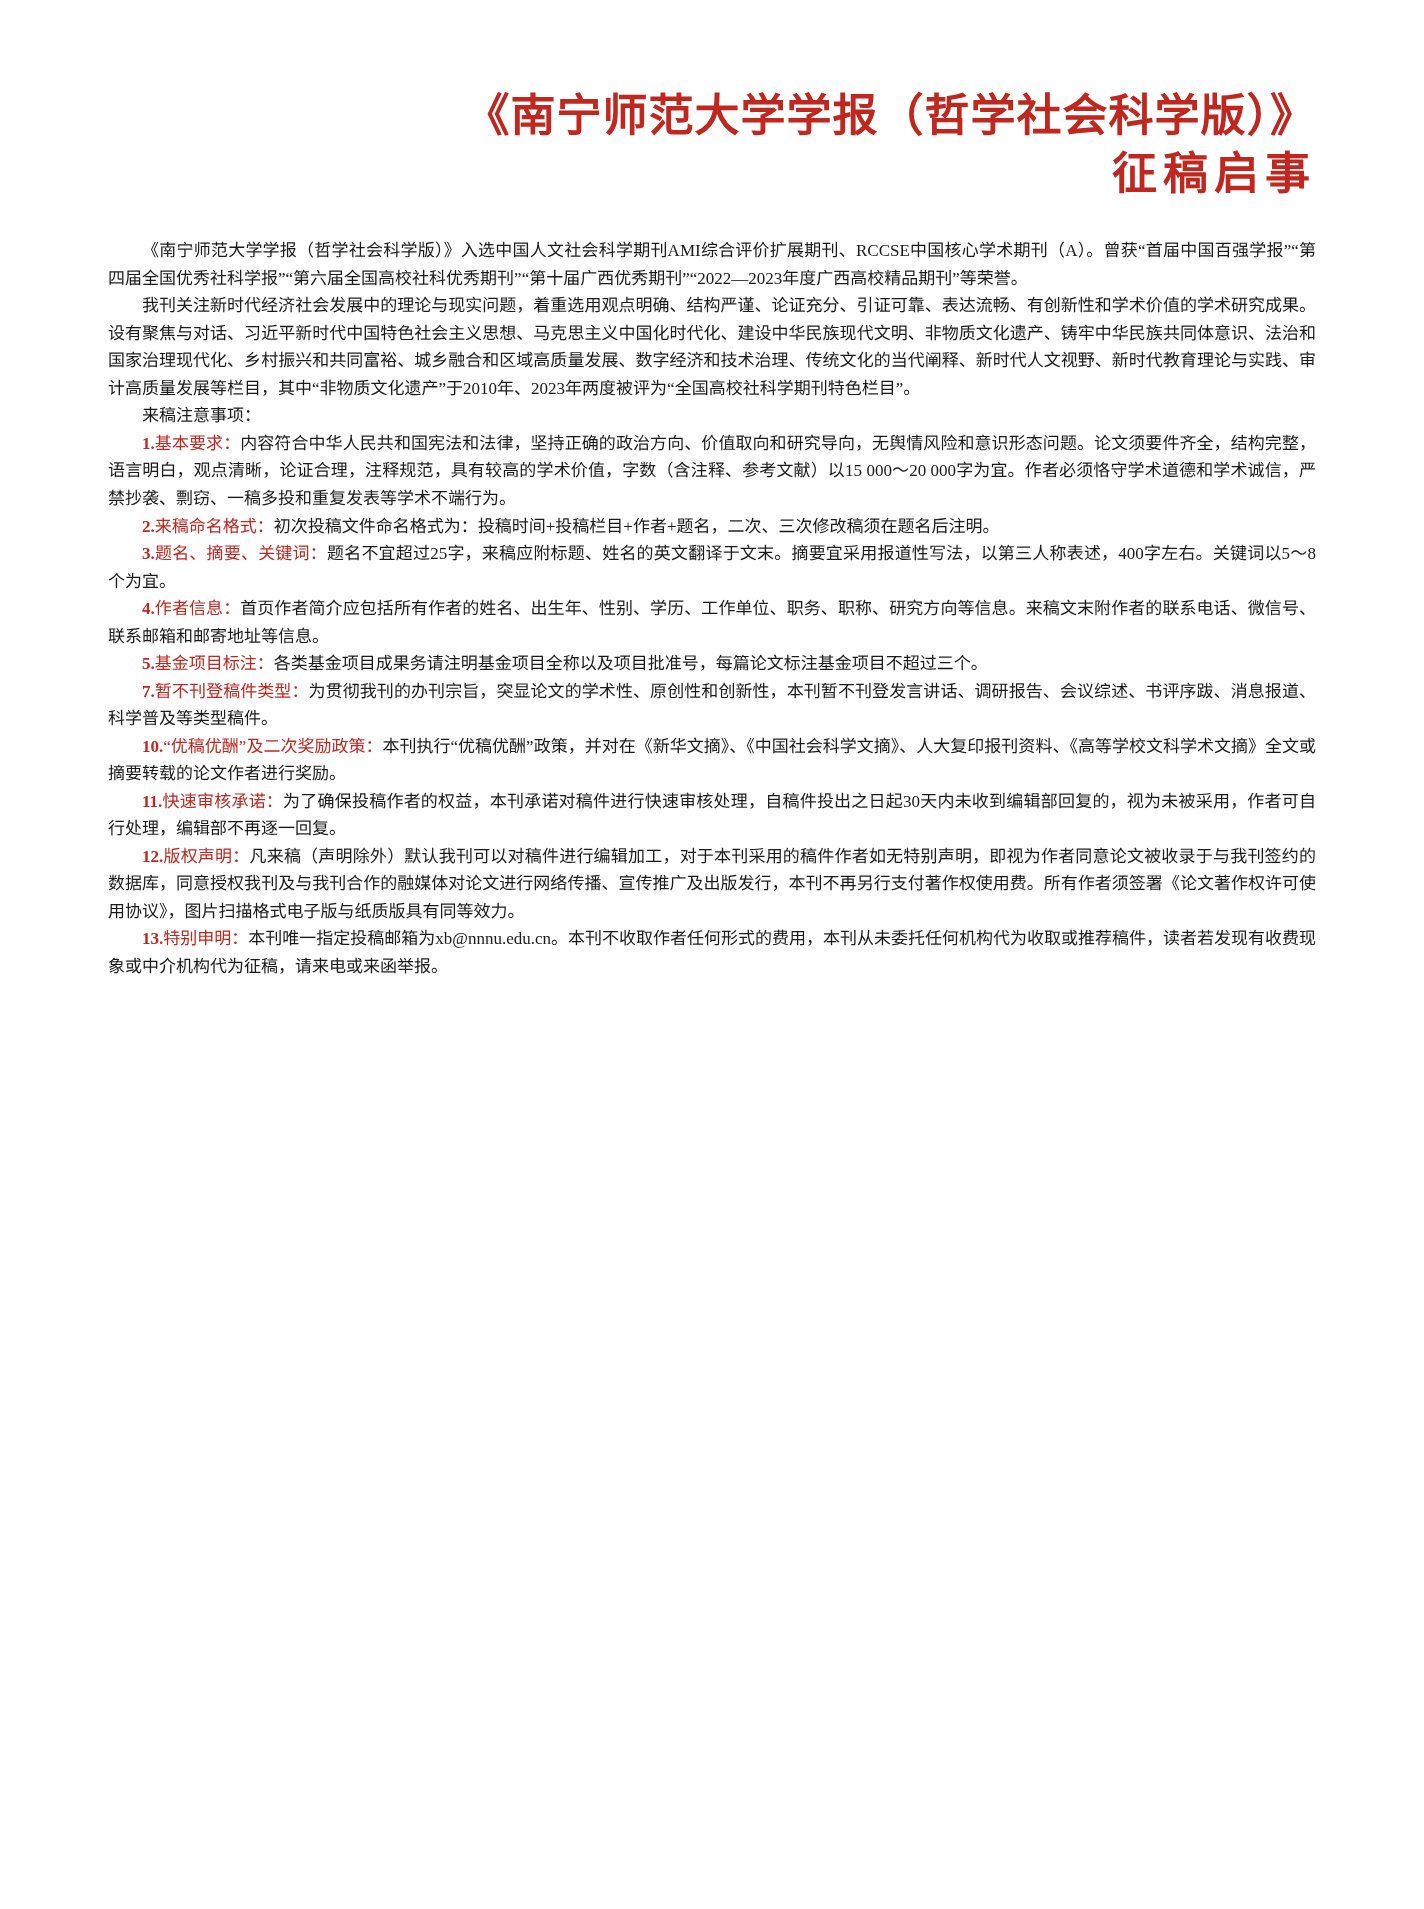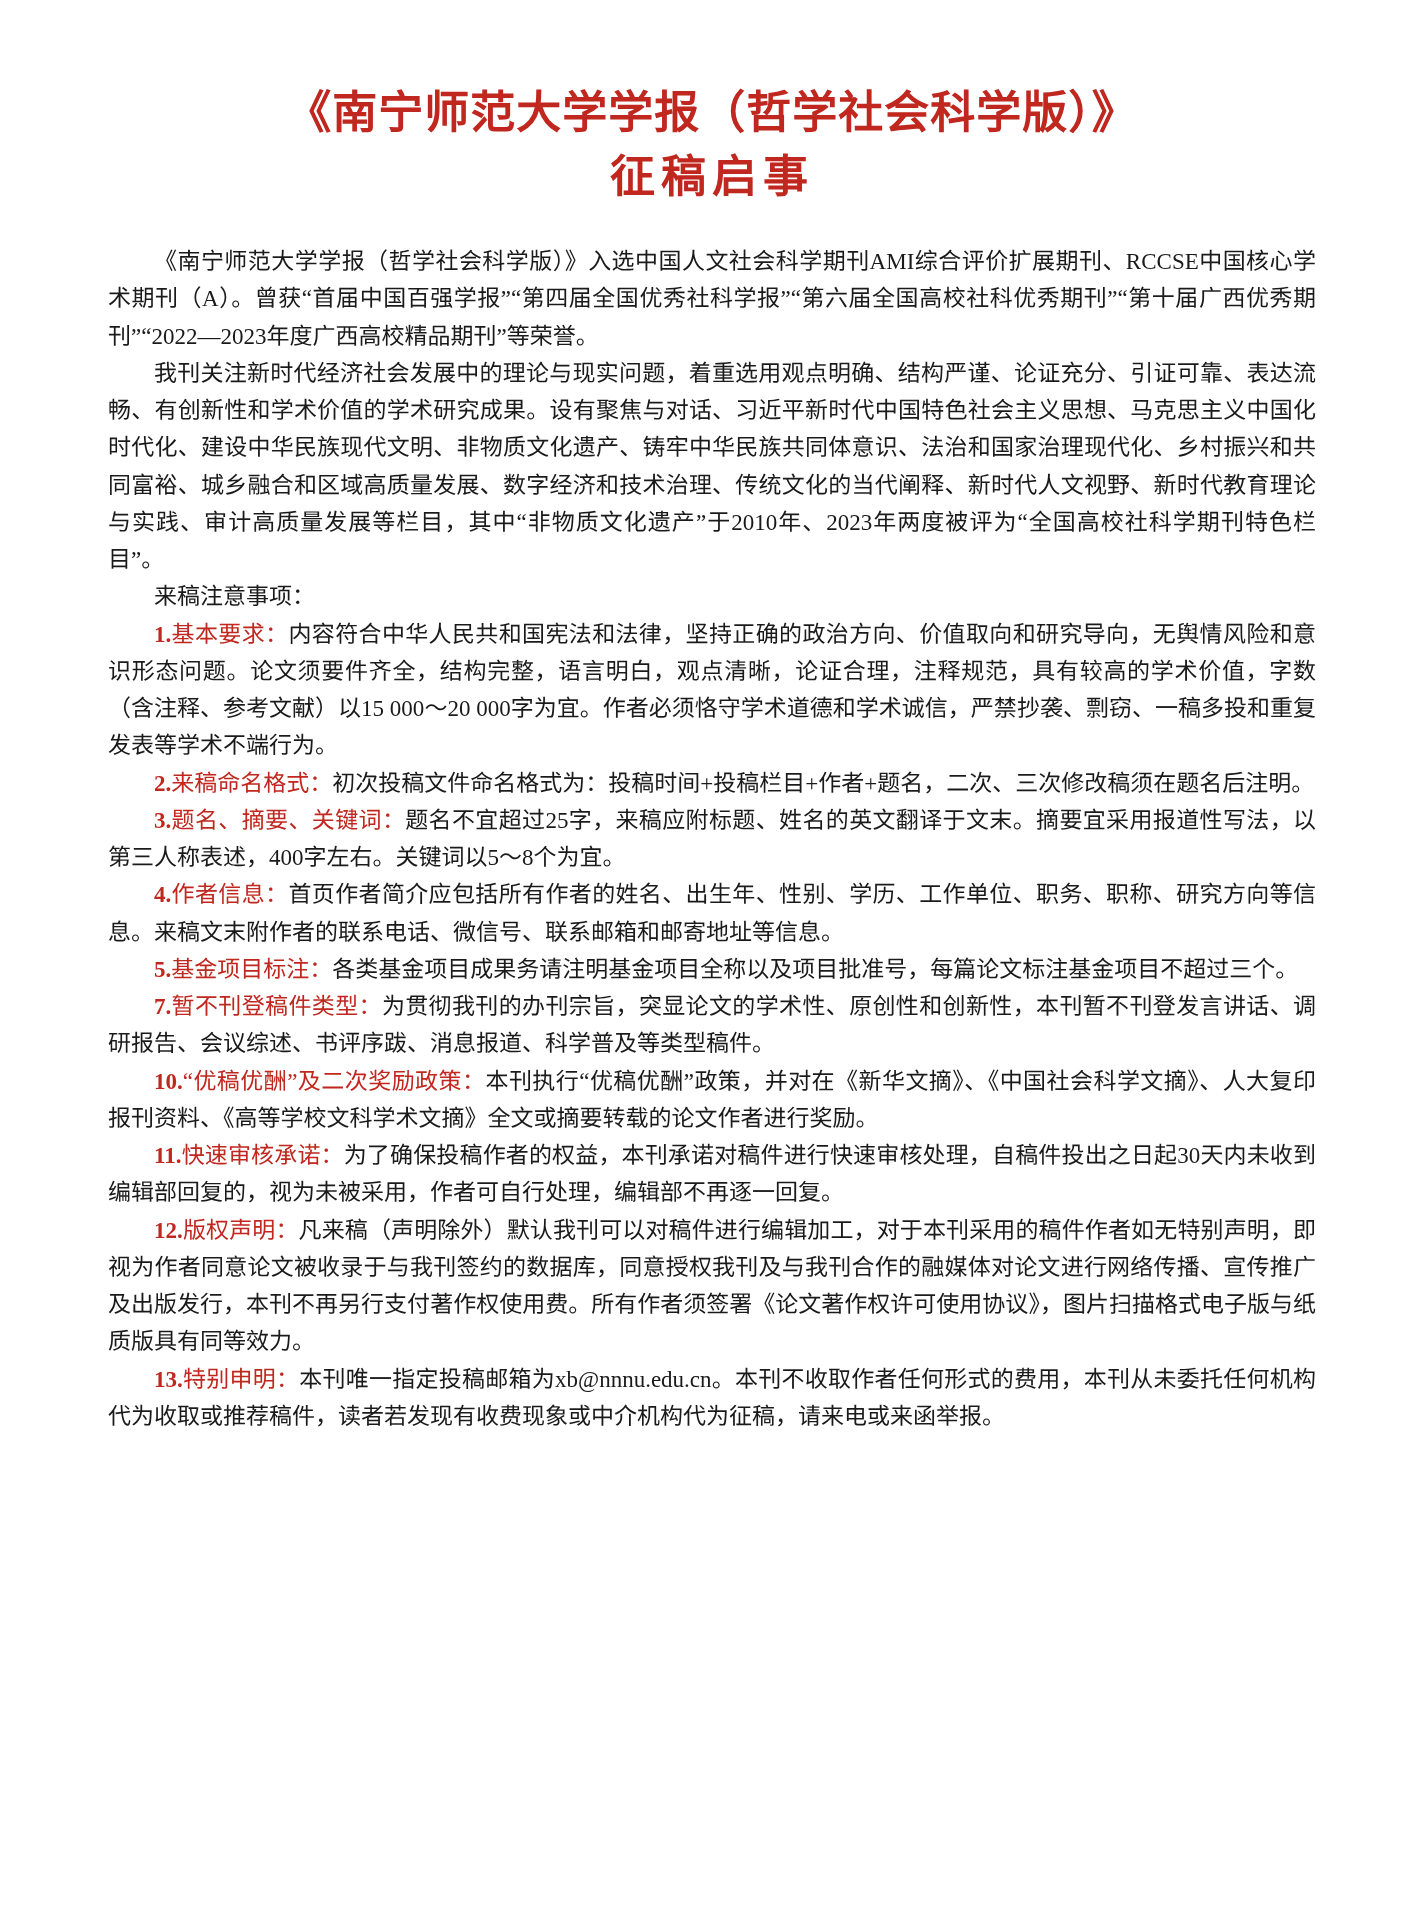--- a/index.html
+++ b/index.html
@@ -14,41 +14,39 @@
     color: #1a1a1a;
   }
   .page {
     width: 1424px;
     min-height: 1909px;
     box-sizing: border-box;
     padding: 88px 108px 40px 108px;
     position: relative;
   }
   .title-block {
-    text-align: center;
+    text-align: right;
     margin-bottom: 34px;
-    font-family: Liberation Mono, monospace;
   }
   .title-line1 {
     font-size: 45px;
     font-weight: bold;
     color: #c0271f;
     letter-spacing: 1px;
     line-height: 1.28;
   }
   .title-line2 {
     font-size: 45px;
     font-weight: bold;
     color: #c0271f;
     letter-spacing: 6px;
     line-height: 1.28;
-    margin-top: 6px;
   }
   .body-text {
-    font-size: 23px;
+    font-size: 17px;
     line-height: 1.62;
     text-align: justify;
     text-justify: inter-ideograph;
   }
   p.para {
     margin: 0;
     text-indent: 2em;
   }
   .label {
     color: #c0271f;

